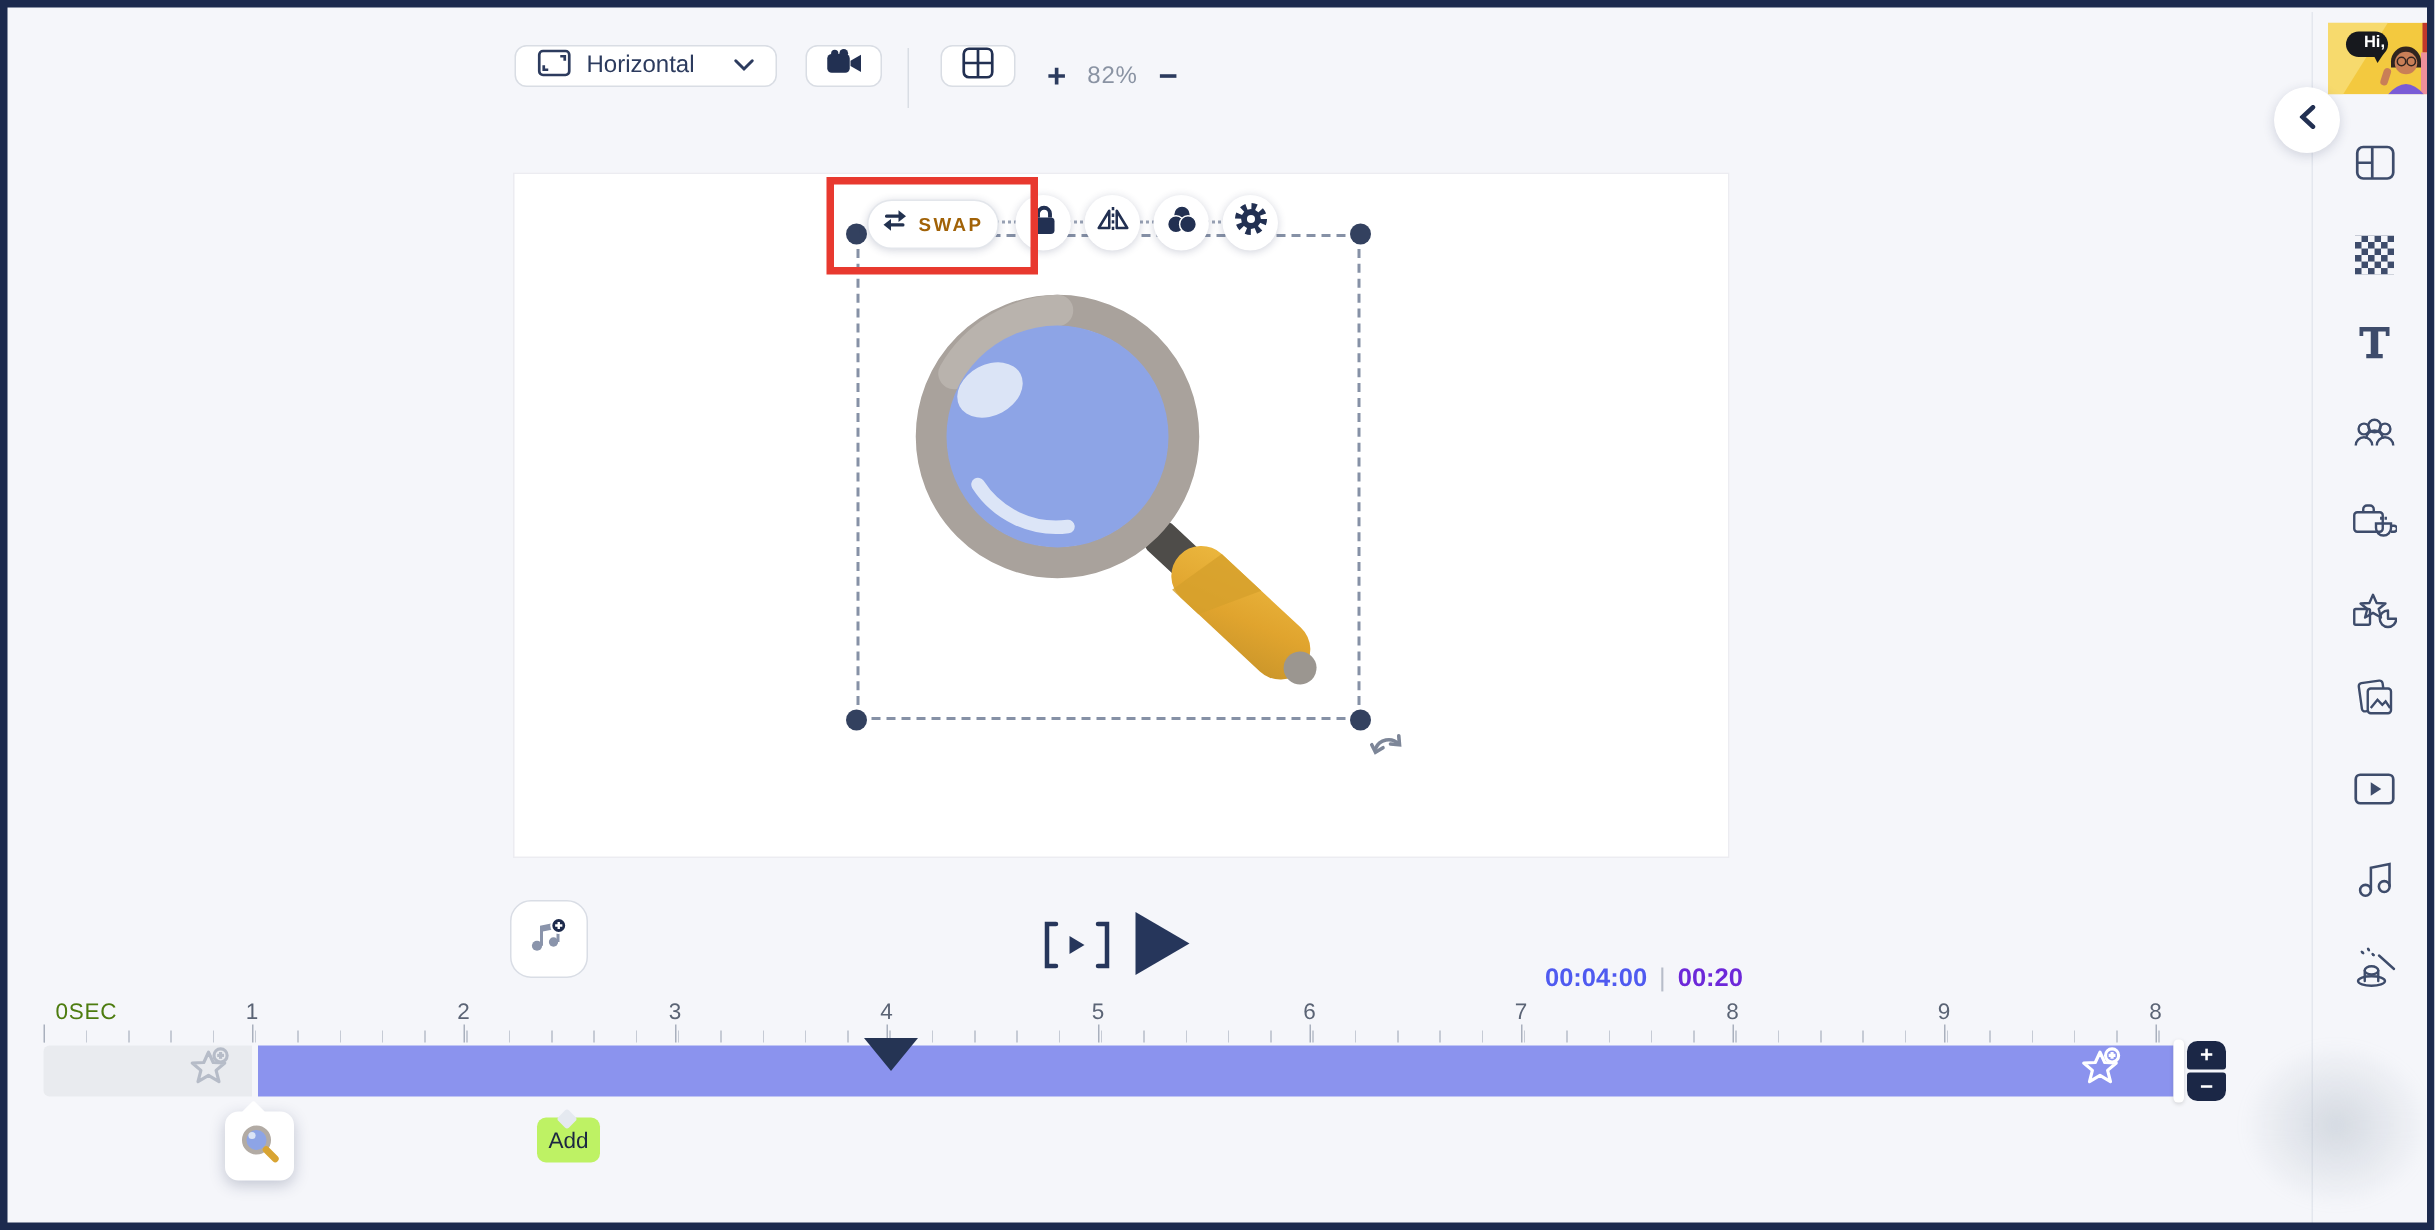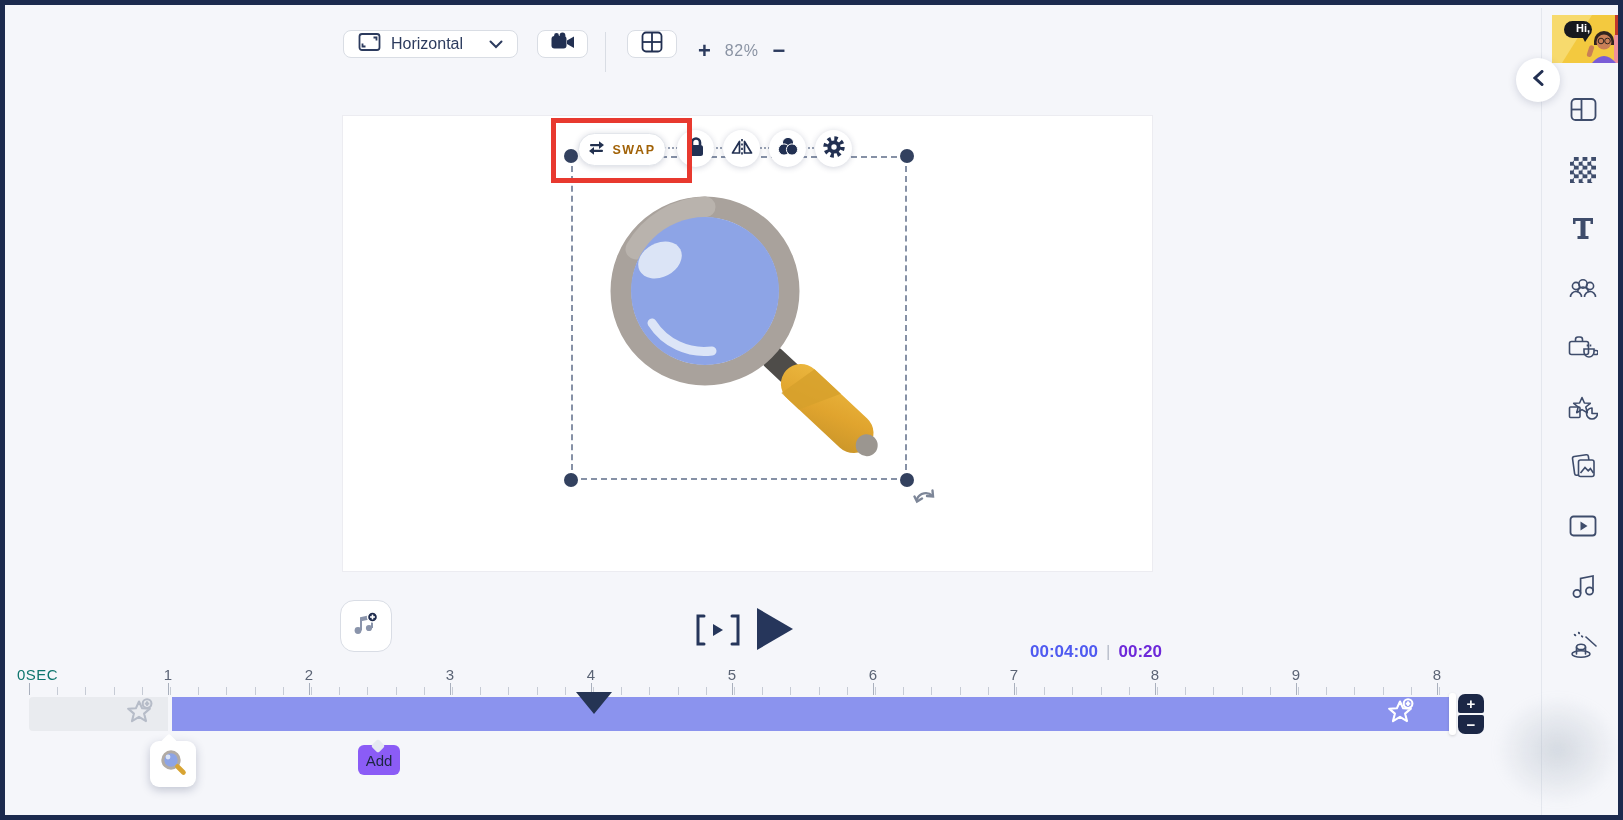--- a/index.html
+++ b/index.html
@@ -92,21 +92,21 @@
     display:flex; align-items:center; justify-content:center; cursor:pointer;
   }
   .preview-play { left:694px; top:612px; cursor:pointer; }
   .big-play { left:755px; top:606px; cursor:pointer; }
   .time-display { left:1030px; top:610px; display:flex; gap:8px; align-items:baseline; font-size:17px; font-weight:bold;margin-top:32px; }
   .time-cur { color:#4f5af0; }
   .time-sep { color:#b7bdc9; font-weight:normal; }
   .time-total { color:#6d28d9; }
 
   
-  .ruler-zero { left:17px; top:666px; font-size:15px; color:#0f766e; letter-spacing:0.5px; }
+  .ruler-zero { left:37px; top:666px; font-size:15px; color:#4d7c0f; letter-spacing:0.5px; }
   .ruler-num { position:absolute; top:666px; transform:translateX(-50%); font-size:15px; color:#5b6475; }
   .tick-major { position:absolute; top:683px; width:1px; height:12px; background:#a9b0bd; }
   .tick-minor-strip {
     position:absolute; left:29px; top:687px; width:1421px; height:8px;
     background:repeating-linear-gradient(to right,#c6cbd5 0 1px, transparent 1px 28.2px);
   }
   .track-gray {
     left:29px; top:697px; width:139px; height:34px; background:#e9ebef;
     border-radius:4px 0 0 4px; display:flex; align-items:center; justify-content:flex-end;
     padding-right:14px; cursor:pointer;
@@ -133,21 +133,21 @@
   .scene-popup {
     left:150px; top:741px; width:46px; height:46px; background:#fff; border-radius:9px;
     box-shadow:0 3px 10px rgba(40,50,90,.25); z-index:6;
     display:flex; align-items:center; justify-content:center; cursor:pointer;
   }
   .scene-popup::before {
     content:""; position:absolute; top:-5px; left:13px; width:12px; height:12px;
     background:#fff; transform:rotate(45deg); border-radius:2px;
   }
   .add-tip {
-    left:358px; top:745px; width:42px; height:30px; background:#8b5cf6; border-radius:6px;
+    left:358px; top:745px; width:42px; height:30px; background:#bef264; border-radius:6px;
     display:flex; align-items:center; justify-content:center; z-index:6;
     font-size:15px; color:#1c2742;
   }
   .add-tip::before {
     content:""; position:absolute; top:-4px; left:15px; width:10px; height:10px;
     background:#e5e9f0; transform:rotate(45deg); border-radius:2px;
   }
   .blur-blob {
     left:1495px; top:695px; width:125px; height:110px; border-radius:14px;
     background:radial-gradient(closest-side, rgba(160,172,186,.38), rgba(160,172,186,0));

